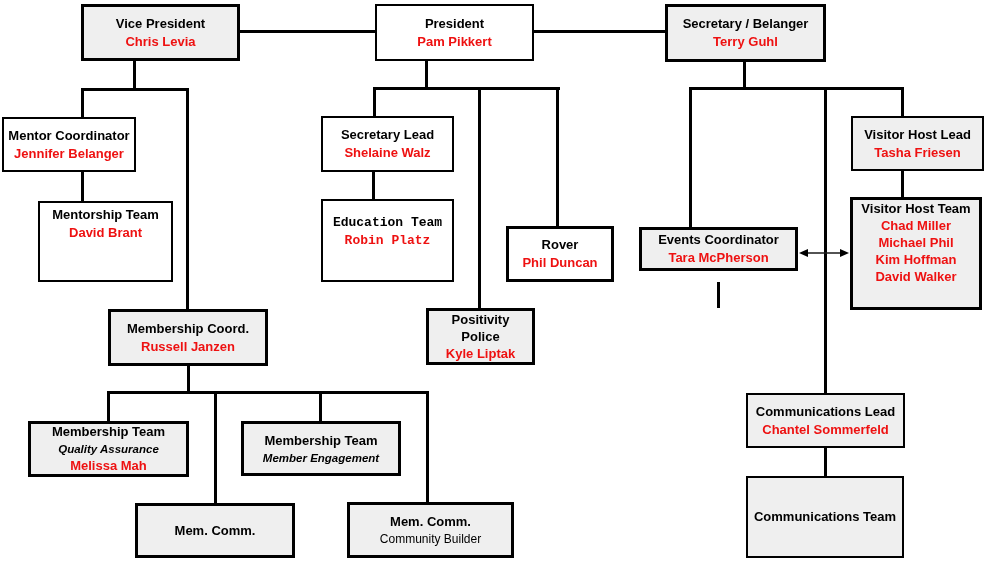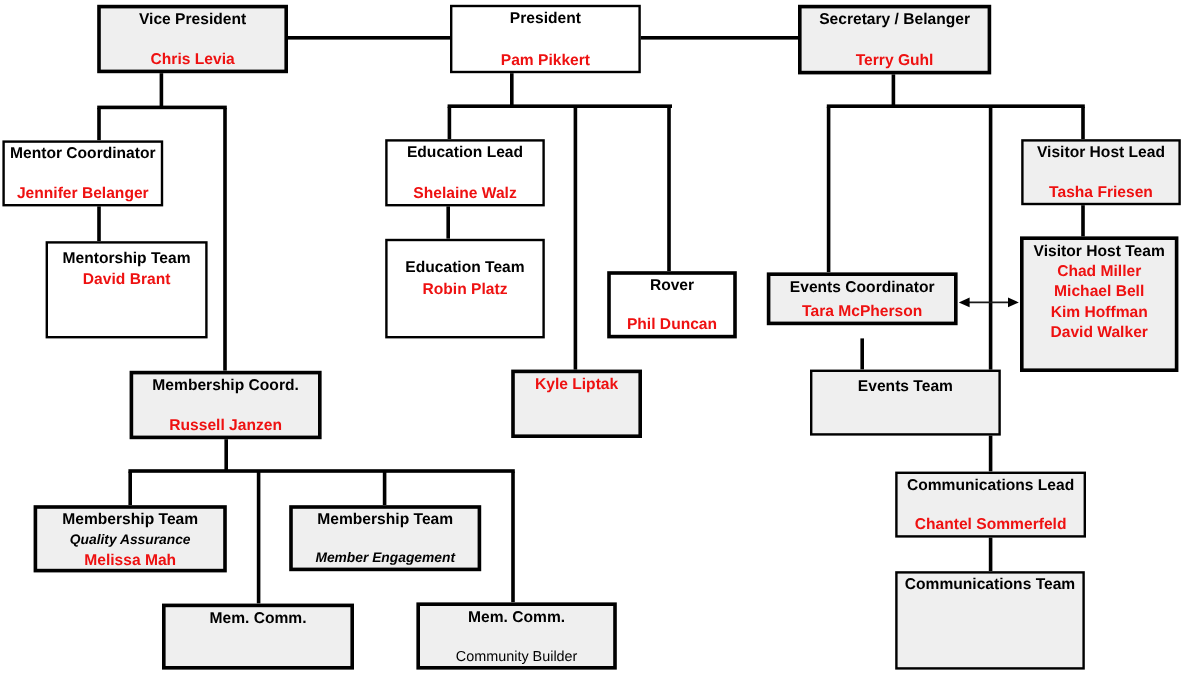--- a/index.html
+++ b/index.html
@@ -12,32 +12,32 @@
     overflow: hidden;
   }
   .node {
     position: absolute;
     box-sizing: border-box;
     background: var(--fill-gray, #efefef);
     border: 2px solid var(--border, #000);
     display: flex;
     flex-direction: column;
     align-items: center;
-    justify-content: space-between;
+    justify-content: center;
     text-align: center;
     font-weight: bold;
     font-size: 13px;
     line-height: 18px;
     color: #000;
   }
   .node.white { background: var(--fill-white, #ffffff); }
   .node.b3 { border-width: 3px; }
   .node.top { justify-content: flex-start; }
   .pt3  { padding-top: 3px; margin-left: 36px; }
-  .pt13 { padding-top: 13px; }
+  .pt13 { padding-top: 13px; font-family: Liberation Mono, monospace; }
   .lh17 { line-height: 17px; }
   .narrow { padding-left: 14px; padding-right: 14px; }
   .title { color: #000; }
   .person { color: var(--red, #ee1111); }
   .sub { font-size: 11.5px; font-style: italic; line-height: 16px; }
   .sub-regular { font-size: 12px; font-weight: normal; line-height: 16px; }
   .line {
     position: absolute;
     background: var(--line, #000);
   }
@@ -99,21 +99,21 @@
   <div class="node b3" style="left:665px;top:4px;width:161px;height:58px">
     <div class="title">Secretary / Belanger</div>
     <div class="person">Terry Guhl</div>
   </div>
 
   <div class="node white" style="left:2px;top:117px;width:134px;height:55px">
     <div class="title">Mentor Coordinator</div>
     <div class="person">Jennifer Belanger</div>
   </div>
   <div class="node white" style="left:321px;top:116px;width:133px;height:56px">
-    <div class="title">Education Lead</div>
+    <div class="title">Secretary Lead</div>
     <div class="person">Shelaine Walz</div>
   </div>
   <div class="node" style="left:851px;top:116px;width:133px;height:55px">
     <div class="title">Visitor Host Lead</div>
     <div class="person">Tasha Friesen</div>
   </div>
 
   <div class="node white top pt3" style="left:2px;top:201px;width:135px;height:81px">
     <div class="title">Mentorship Team</div>
     <div class="person">David Brant</div>
@@ -126,34 +126,32 @@
     <div class="title">Rover</div>
     <div class="person">Phil Duncan</div>
   </div>
   <div class="node b3" style="left:639px;top:227px;width:159px;height:44px">
     <div class="title">Events Coordinator</div>
     <div class="person">Tara McPherson</div>
   </div>
   <div class="node b3 top lh17" style="left:850px;top:197px;width:132px;height:113px">
     <div class="title">Visitor Host Team</div>
     <div class="person">Chad Miller</div>
-    <div class="person">Michael Bell</div>
+    <div class="person">Michael Phil</div>
     <div class="person">Kim Hoffman</div>
     <div class="person">David Walker</div>
   </div>
 
   <div class="node b3" style="left:108px;top:309px;width:160px;height:57px">
     <div class="title">Membership Coord.</div>
     <div class="person">Russell Janzen</div>
   </div>
   <div class="node b3 narrow lh17" style="left:426px;top:308px;width:109px;height:57px">
+    <div class="title">Positivity Police</div>
     <div class="person">Kyle Liptak</div>
-  </div>
-  <div class="node top pt3" style="left:639px;top:308px;width:159px;height:55px">
-    <div class="title">Events Team</div>
   </div>
   <div class="node" style="left:746px;top:393px;width:159px;height:55px">
     <div class="title">Communications Lead</div>
     <div class="person">Chantel Sommerfeld</div>
   </div>
 
   <div class="node b3" style="left:28px;top:421px;width:161px;height:56px">
     <div class="title">Membership Team</div>
     <div class="sub">Quality Assurance</div>
     <div class="person">Melissa Mah</div>

